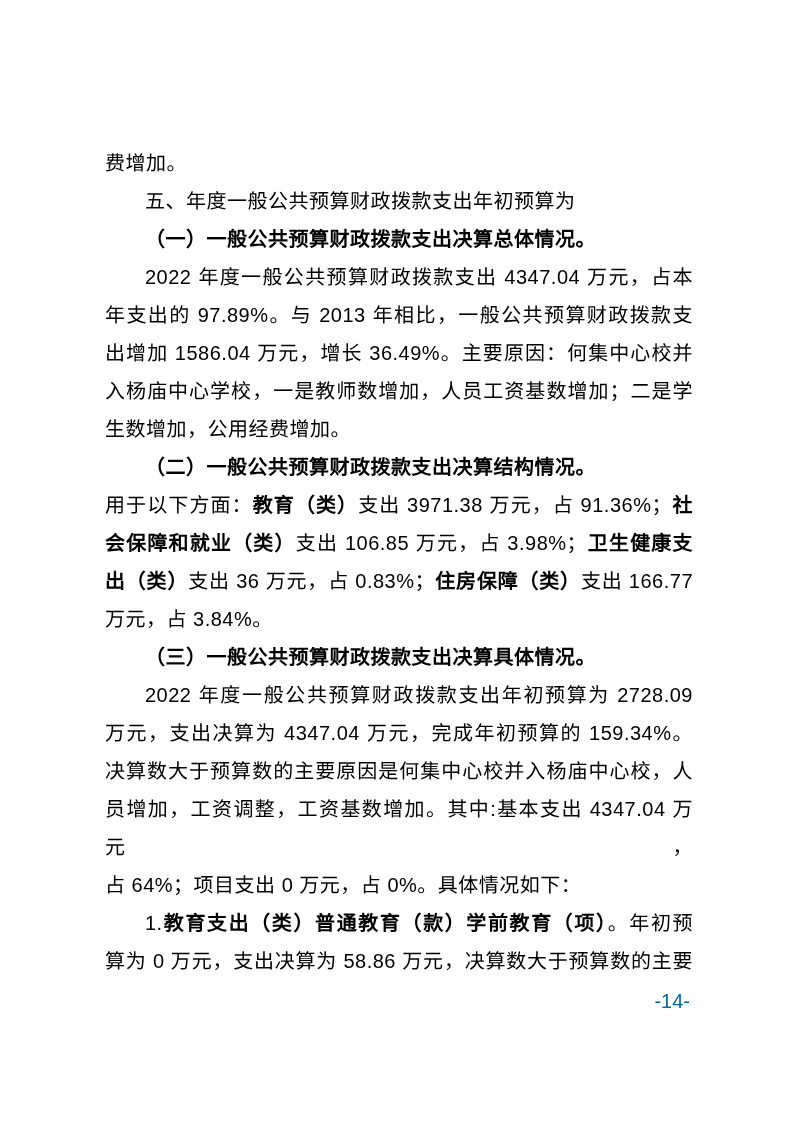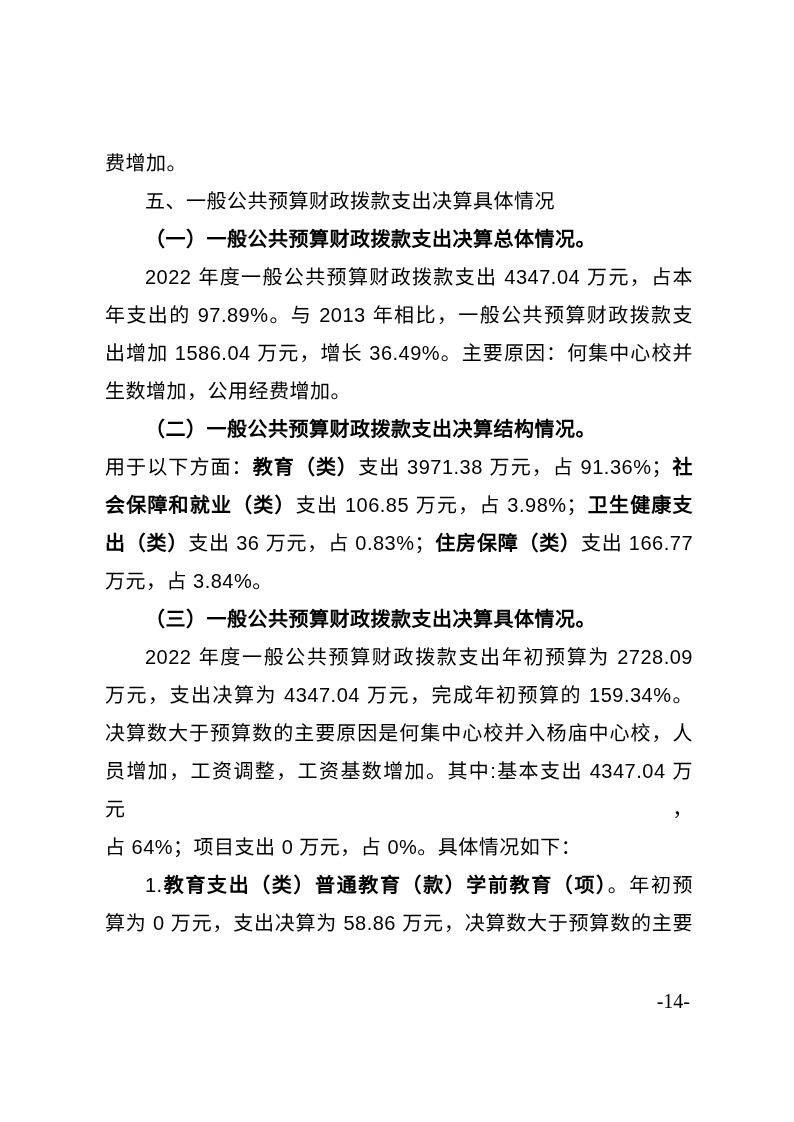--- a/index.html
+++ b/index.html
@@ -43,35 +43,35 @@
   .seg.bold {
     font-weight: 700;
     margin-top: 32px;
   }
   .page-number {
     position: absolute;
     top: 988px;
     right: 104px;
     font-size: 20px;
     line-height: 26px;
-    color: #000000;
-    font-family: Liberation Serif, serif;
+    color: #0369a1;
   }
 </style>
 </head>
 <body>
 
 <div class="page">
   <div class="body-text">
       <div class="line"><span class="seg">费增加。</span></div>
-      <div class="line indent"><span class="seg">五、一般公共预算财政拨款支出决算具体情况</span></div>
+      <div class="line indent"><span class="seg">五、年度一般公共预算财政拨款支出年初预算为</span></div>
       <div class="line indent"><span class="seg bold">（一）一般公共预算财政拨款支出决算总体情况。</span></div>
       <div class="line indent justify"><span class="seg">2022 年度一般公共预算财政拨款支出 4347.04 万元，占本</span></div>
       <div class="line justify"><span class="seg">年支出的 97.89%。与 2013 年相比，一般公共预算财政拨款支</span></div>
       <div class="line justify"><span class="seg">出增加 1586.04 万元，增长 36.49%。主要原因：何集中心校并</span></div>
+      <div class="line justify"><span class="seg">入杨庙中心学校，一是教师数增加，人员工资基数增加；二是学</span></div>
       <div class="line"><span class="seg">生数增加，公用经费增加。</span></div>
       <div class="line indent"><span class="seg bold">（二）一般公共预算财政拨款支出决算结构情况。</span></div>
       <div class="line justify"><span class="seg">用于以下方面：</span><span class="seg bold">教育（类）</span><span class="seg">支出 3971.38 万元，占 91.36%；</span><span class="seg bold">社</span></div>
       <div class="line justify"><span class="seg bold">会保障和就业（类）</span><span class="seg">支出 106.85 万元，占 3.98%；</span><span class="seg bold">卫生健康支</span></div>
       <div class="line justify"><span class="seg bold">出（类）</span><span class="seg">支出 36 万元，占 0.83%；</span><span class="seg bold">住房保障（类）</span><span class="seg">支出 166.77</span></div>
       <div class="line"><span class="seg">万元，占 3.84%。</span></div>
       <div class="line indent"><span class="seg bold">（三）一般公共预算财政拨款支出决算具体情况。</span></div>
       <div class="line indent justify"><span class="seg">2022 年度一般公共预算财政拨款支出年初预算为 2728.09</span></div>
       <div class="line justify"><span class="seg">万元，支出决算为 4347.04 万元，完成年初预算的 159.34%。</span></div>
       <div class="line justify"><span class="seg">决算数大于预算数的主要原因是何集中心校并入杨庙中心校，人</span></div>

